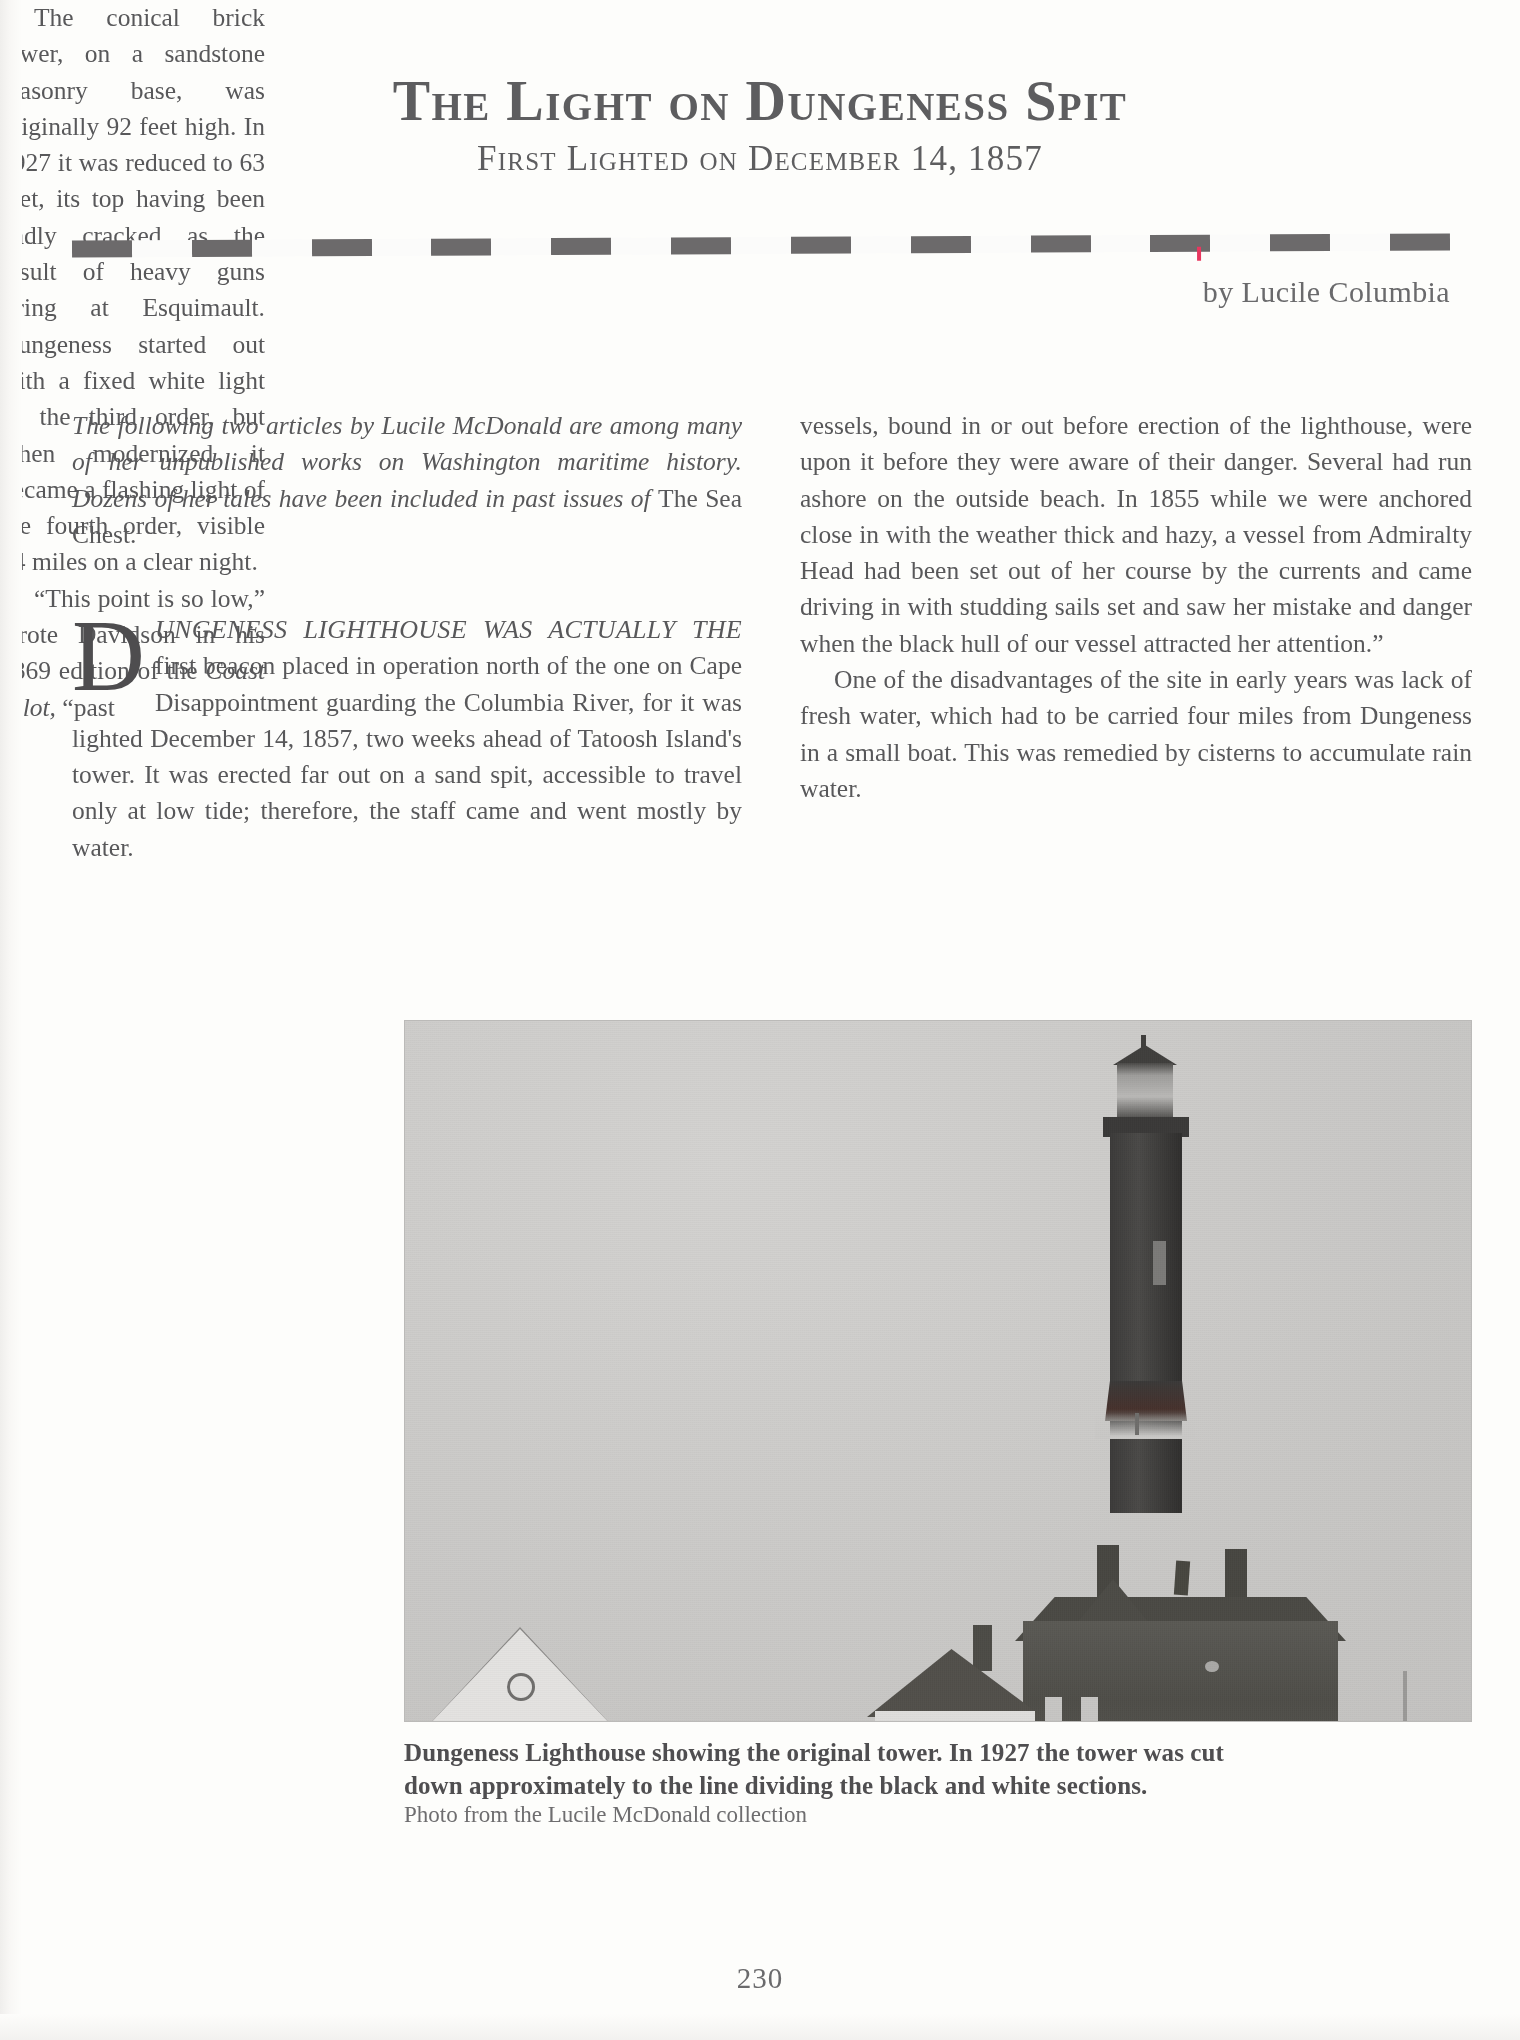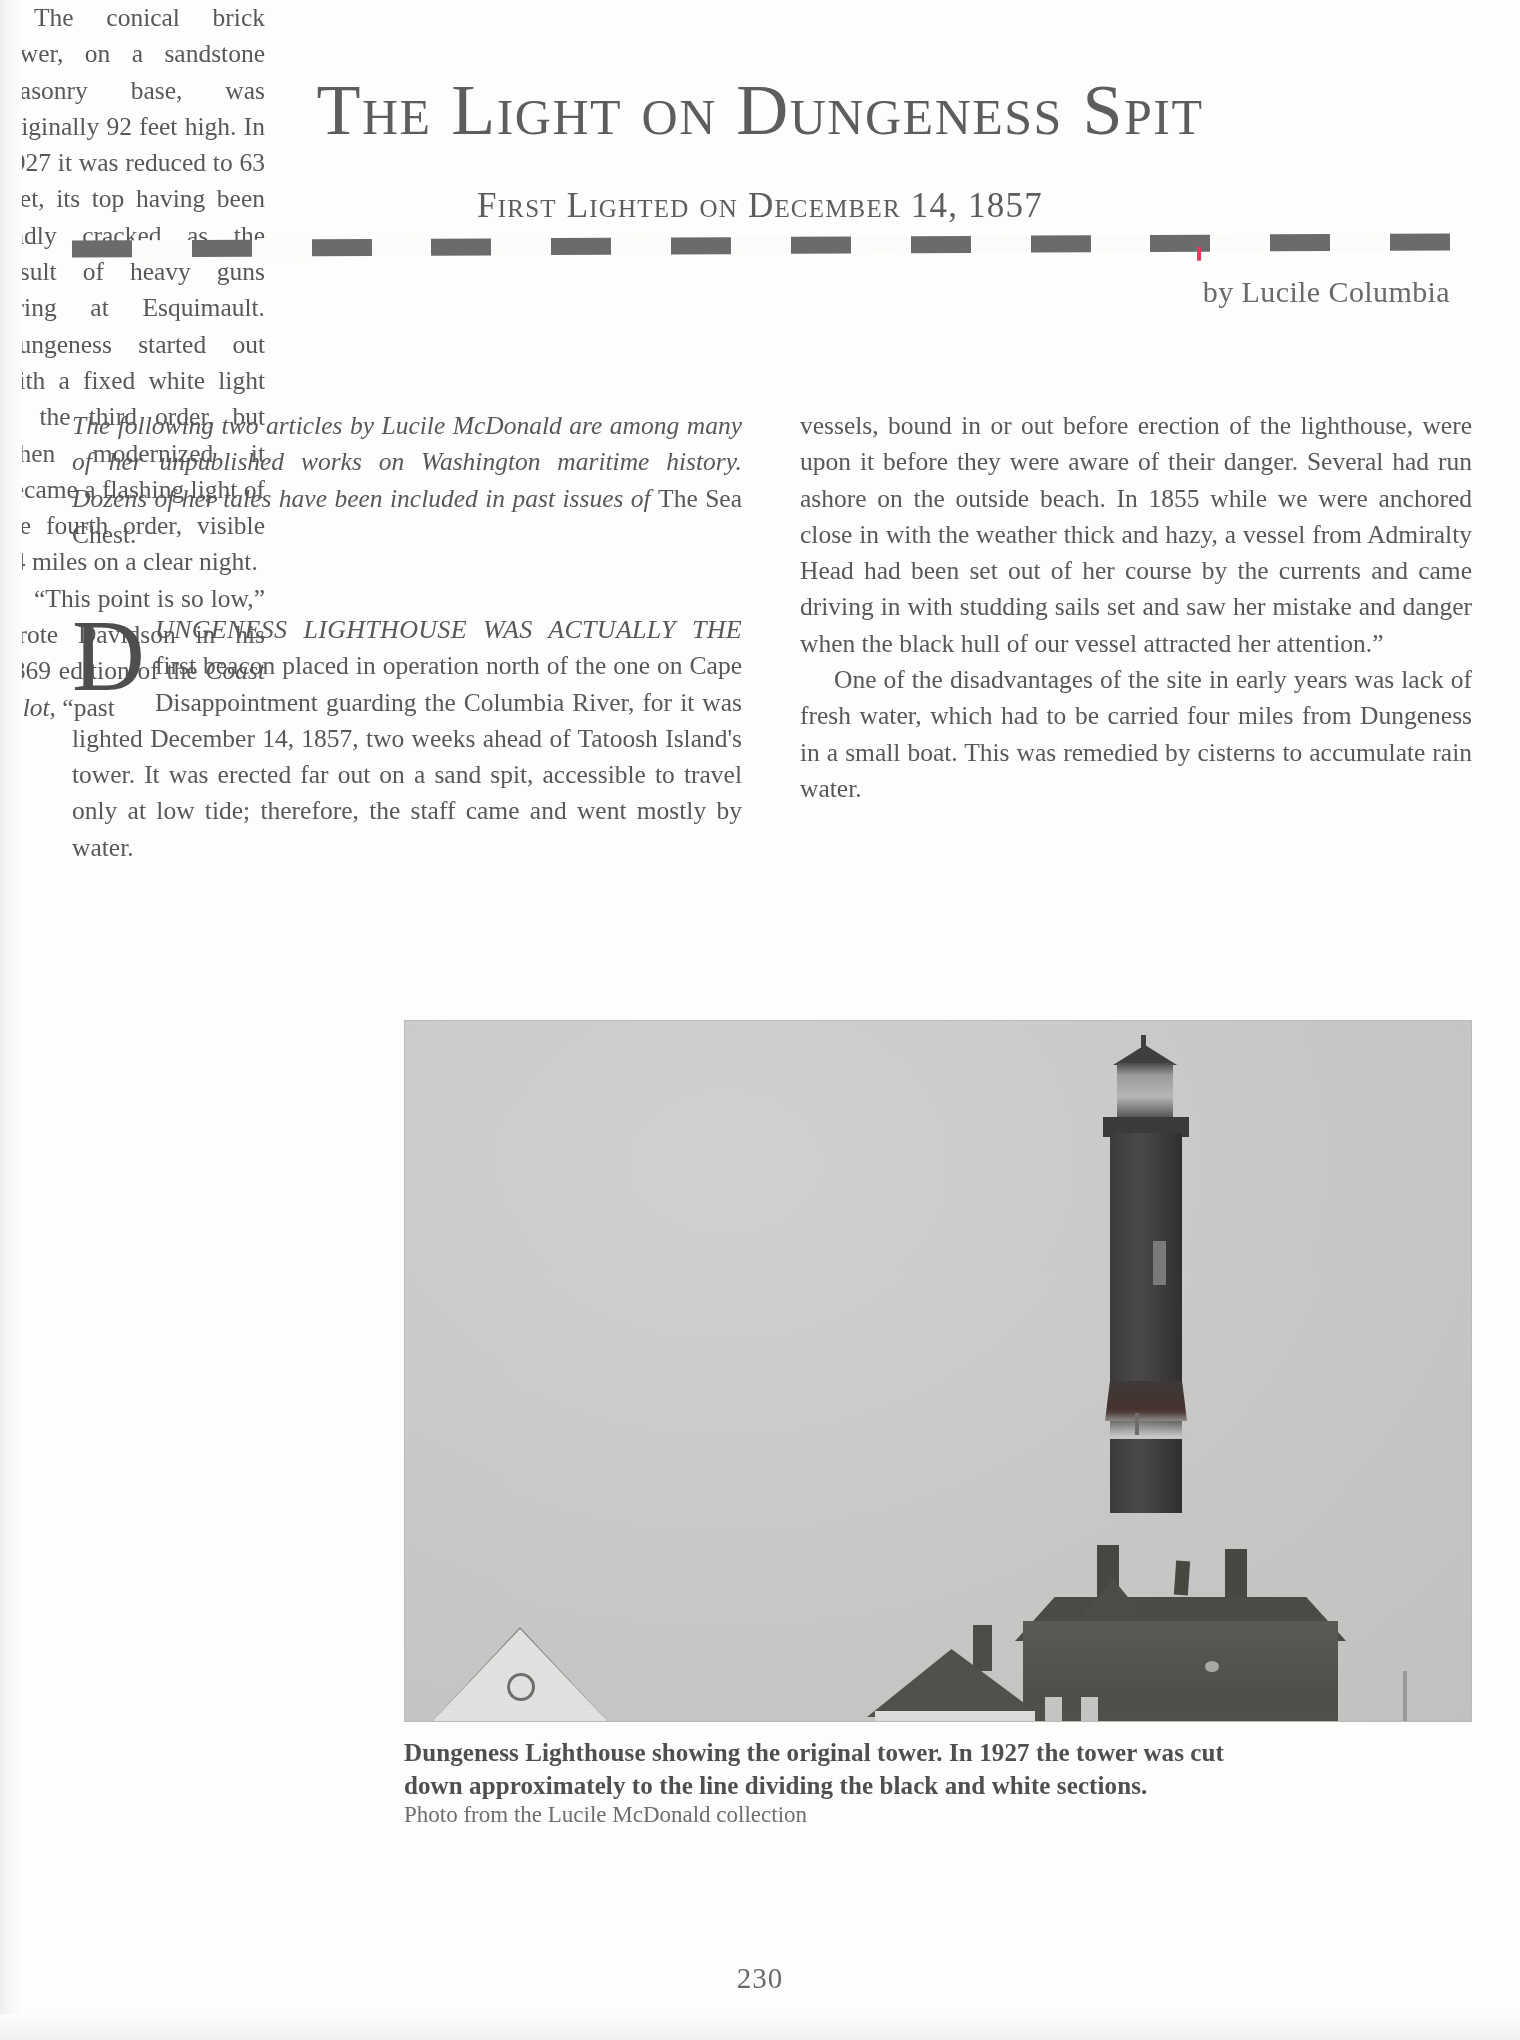--- a/index.html
+++ b/index.html
@@ -32,29 +32,30 @@
 
   
   #masthead {
     position: absolute;
     left: 70px;
     top: 72px;
     width: 1380px;
     text-align: center;
   }
   .title {
-    font-size: 72px;
+    font-size: 56px;
     letter-spacing: 1.5px;
     color: #5d5d5f;
     font-variant: small-caps;
     line-height: 1.06;
     white-space: nowrap;
+    font-weight: bold;
   }
   .subtitle {
-    margin-top: 38px;
+    margin-top: 8px;
     font-size: 35px;
     letter-spacing: 1.2px;
     color: #5d5d5f;
     font-variant: small-caps;
     white-space: nowrap;
   }
 
   
   #rule {
     position: absolute;

